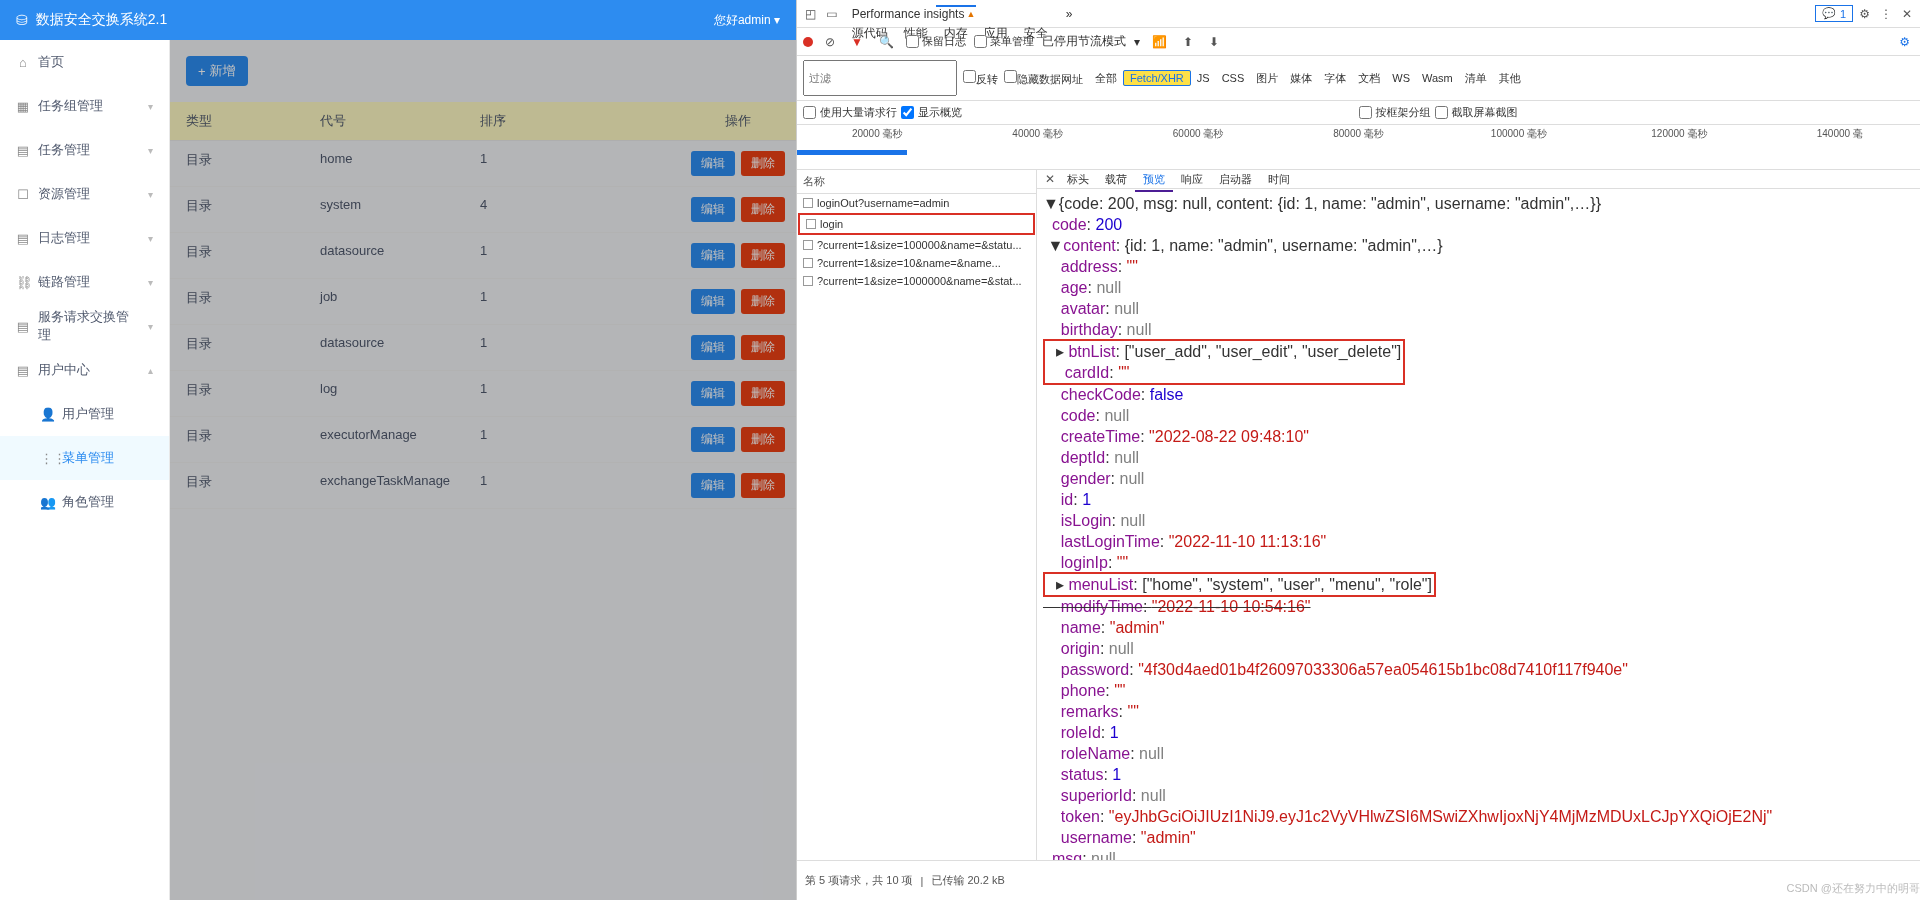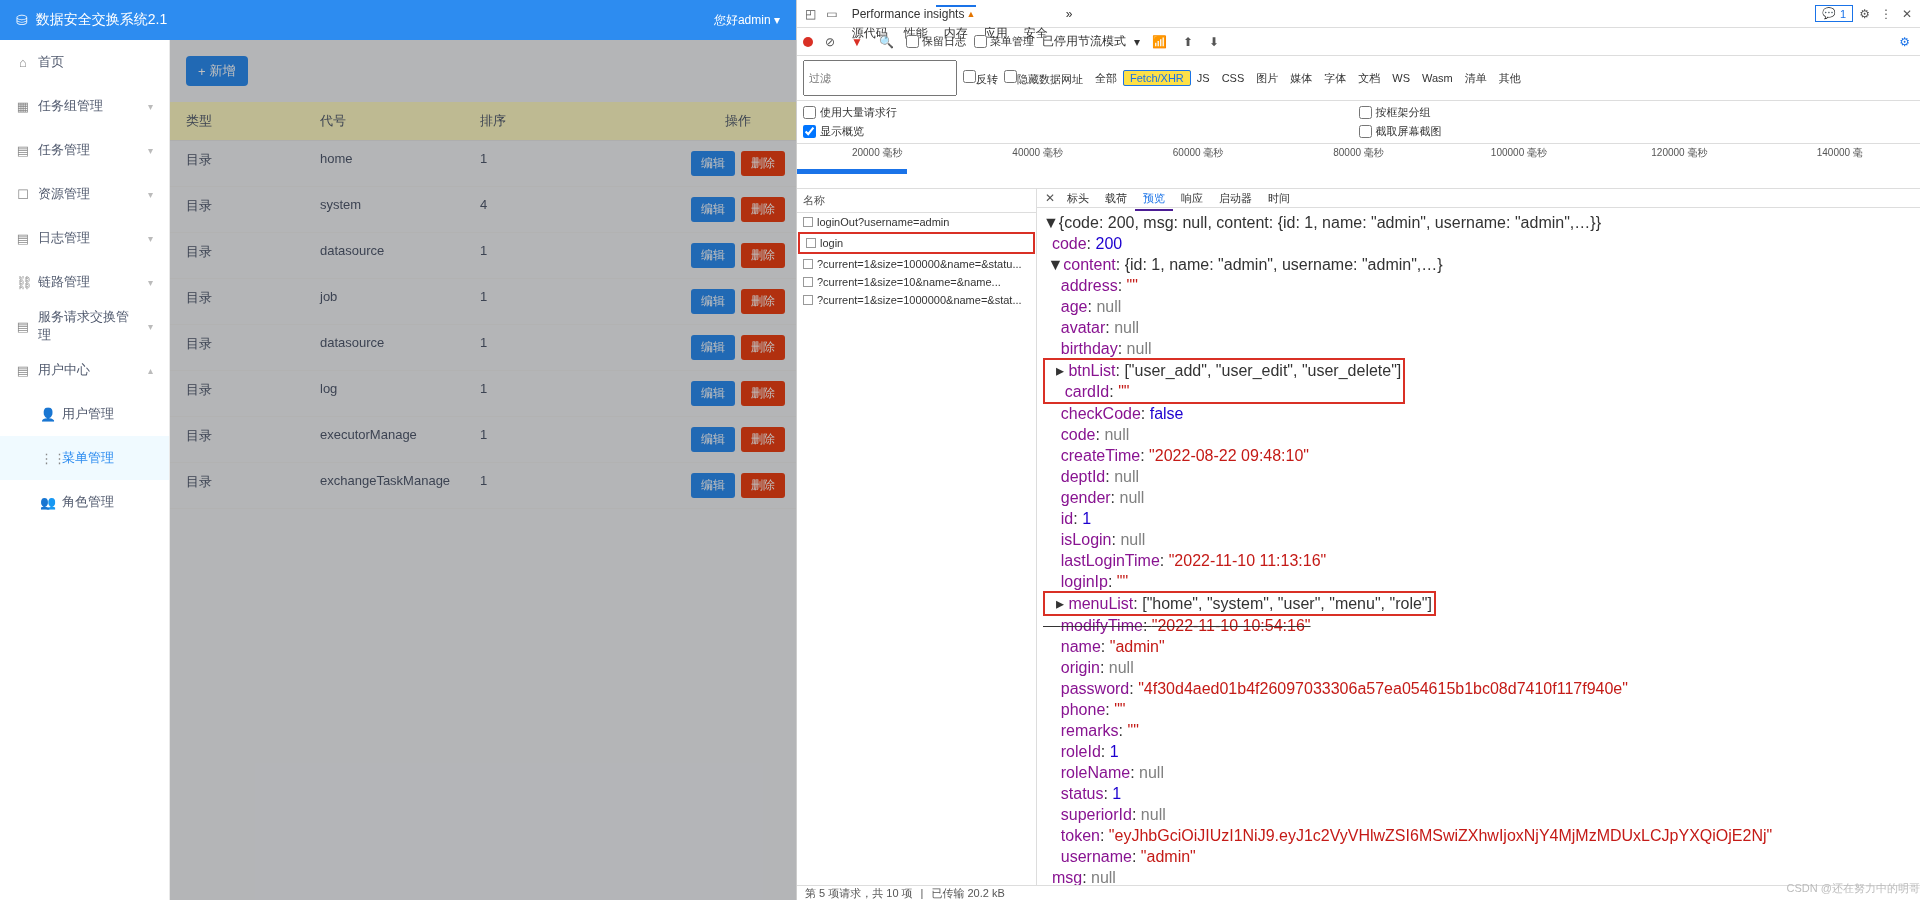--- a/index.html
+++ b/index.html
@@ -45,42 +45,42 @@
 .icn{cursor:pointer;color:#555;padding:2px 4px}
 .ntb{height:28px;display:flex;align-items:center;border-bottom:1px solid #ddd;padding:0 6px;gap:8px}
 .rec{width:10px;height:10px;border-radius:50%;background:#d93025}
 .ntb .cb{display:flex;align-items:center;gap:3px;font-size:11px}
 .ft{padding:4px 6px;border-bottom:1px solid #ddd;display:flex;align-items:center;gap:6px;font-size:11px}
 .ft input{flex:0 0 150px;padding:10px 4px;font-size:11px}
 .pill{padding:1px 6px;border-radius:2px;cursor:pointer}
 .pill.a{background:#fde047;border:1px solid #1a73e8;color:#1a73e8}
 .ftr2{padding:4px 6px;border-bottom:1px solid #ddd;display:flex;gap:14px;font-size:11px}
 .opts{padding:4px 6px;display:flex;border-bottom:1px solid #ddd;font-size:11px}
-.opts .col{flex:1;display:flex;flex-direction:column;gap:4px}
+.opts .col{flex:1;display:flex;flex-direction:row;gap:4px}
 .opts .cb{display:flex;align-items:center;gap:4px}
 .tl{height:45px;border-bottom:1px solid #ddd;position:relative;font-size:10px;color:#555}
 .tl .tick{position:absolute;top:2px;transform:translateX(-50%)}
 .tl .bar{position:absolute;bottom:14px;height:5px;background:#1a73e8;left:0;width:110px;border:1px solid #1a73e8}
 .split{flex:1;display:flex;overflow:hidden}
 .reqs{width:240px;border-right:1px solid #ddd;overflow-y:auto}
 .reqs .h{padding:4px 6px;border-bottom:1px solid #ddd;font-size:11px;color:#555}
 .req{padding:3px 6px;font-size:11px;display:flex;align-items:center;gap:4px;cursor:pointer;white-space:nowrap;overflow:hidden;text-overflow:ellipsis}
 .req .dot{width:10px;height:10px;border:1px solid #999;flex:none}
 .req.sel{border:2px solid #d93025;margin:1px}
 .det{flex:1;display:flex;flex-direction:column;overflow:hidden}
 .dtabs{display:flex;border-bottom:1px solid #ddd;align-items:center;padding:0 4px}
 .dtab{padding:5px 8px;font-size:11px;cursor:pointer}
 .dtab.a{border-bottom:2px solid #4c1d95;color:#1a73e8}
 .json{flex:1;overflow:auto;padding:4px 6px;font-size:16px;line-height:21px;white-space:pre}
 .k{color:#881391}
 .s{color:#c41a16}
 .n{color:#1c00cf}
 .nl{color:#808080}
 .hl{border:2px solid #d93025;display:inline-block;padding:0 2px;margin:-1px 0}
-.ft-bar{height:15px;border-top:1px solid #ddd;padding:2px 8px;font-size:11px;color:#555;display:flex;align-items:center;gap:8px}
+.ft-bar{height:40px;border-top:1px solid #ddd;padding:2px 8px;font-size:11px;color:#555;display:flex;align-items:center;gap:8px}
 .wm{position:absolute;bottom:4px;right:0;font-size:11px;color:#bbb}
 </style>
 </head>
 <body>
 
 <div class="app">
   <div class="hdr">
     <div class="logo">
       <span>⛁</span>
       <span>数据安全交换系统2.1</span>

